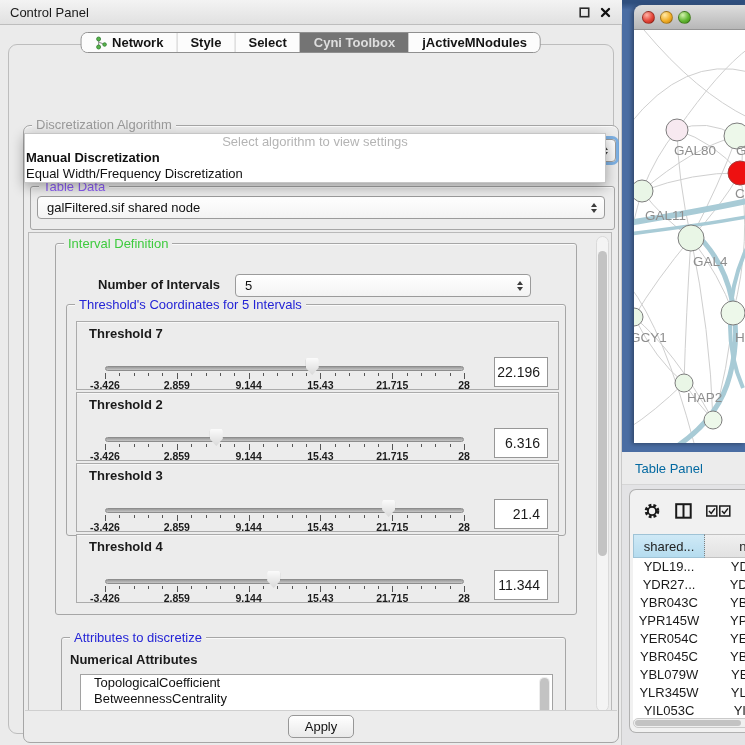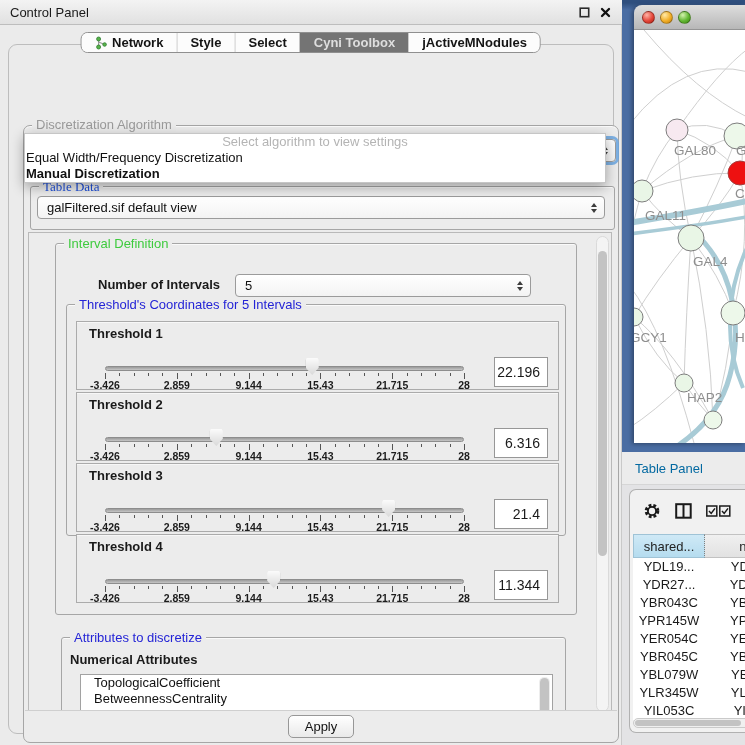--- a/index.html
+++ b/index.html
@@ -22,21 +22,21 @@
   #bottom-tabs { top:701px; height:25px; }
   .tab { display:flex; align-items:center; gap:5px; padding:0 13px; font-size:13px; font-weight:600; color:#141414; border-left:1px solid #cfcfcf; background:#fcfcfc; white-space:nowrap; }
   .tab:first-child, .tab.selected, .tab.after-selected { border-left-color:transparent; }
   .tab.selected { background:#747474; color:#dedede; }
 
   
   .tborder { position:absolute; border:1px solid #a6a6a6; border-radius:3px; box-shadow:inset 0 1px 0 rgba(255,255,255,.75); }
   .tlegend { position:absolute; top:-8px; left:8px; background:#ececec; padding:0 4px; font-size:13px; line-height:15px; white-space:nowrap; }
   .tlegend.green { color:#3ecb3e; }
   .tlegend.blue  { color:#2424d6; }
-  .tlegend.plain { color:#1d4ed8;font-family:Liberation Serif, serif; }
+  .tlegend.plain { color:#8b5cf6; }
   .tlegend.gray  { color:#9a9a9a; }
 
   #main-frame { left:14px; top:80px; width:596px; height:618px; background:#ececec; border-radius:7px; }
 
   
   .combo { position:absolute; display:flex; align-items:center; background:linear-gradient(#ffffff,#f3f3f3); border:1px solid #9b9b9b; border-radius:4px; font-size:13px; padding-left:9px; color:#111; }
   .stepper { margin-left:auto; display:flex; flex-direction:column; gap:2px; padding-right:7px; }
   .arr-up { width:0; height:0; border-left:3.5px solid transparent; border-right:3.5px solid transparent; border-bottom:4.5px solid #3d3d3d; }
   .arr-dn { width:0; height:0; border-left:3.5px solid transparent; border-right:3.5px solid transparent; border-top:4.5px solid #3d3d3d; }
 
@@ -159,28 +159,28 @@
 
       <div class="combo" id="algo-combo-ghost">
         <span class="stepper">
             <span class="arr-up"></span>
             <span class="arr-dn"></span>
           </span>
       </div>
 
       <div id="algo-popup">
         <div class="ph">Select algorithm to view settings</div>
+        <div class="opt bold">Manual Discretization</div>
         <div class="opt">Equal Width/Frequency Discretization</div>
-        <div class="opt bold">Manual Discretization</div>
       </div>
 
       <div class="tborder" id="tabledata-box">
         <span class="tlegend plain">Table Data</span>
         <div class="combo" id="tabledata-combo">
-          <span>galFiltered.sif default view</span>
+          <span>galFiltered.sif shared node</span>
           <span class="stepper">
               <span class="arr-up"></span>
               <span class="arr-dn"></span>
             </span>
         </div>
       </div>
 
       <div id="scroll-area">
         <div class="tborder" id="interval-box">
           <span class="tlegend green">Interval Definition</span>
@@ -189,21 +189,21 @@
             <span>5</span>
             <span class="stepper">
                 <span class="arr-up"></span>
                 <span class="arr-dn"></span>
               </span>
           </div>
           <div class="tborder" id="thr-box">
             <span class="tlegend blue">Threshold's Coordinates for 5 Intervals</span>
 
           <div class="thr-panel" style="top: 16px;">
-                <div class="thr-title">Threshold 1</div>
+                <div class="thr-title">Threshold 7</div>
                 <div class="sl-track"></div>
                 <div class="sl-tick" style="left: 28px; height: 6px;"></div>
                 <div class="sl-ticklabel" style="left: 28px;">-3.426</div>
                 <div class="sl-tick" style="left: 42.4px; height: 3px;"></div>
                 <div class="sl-tick" style="left: 56.7px; height: 3px;"></div>
                 <div class="sl-tick" style="left: 71.1px; height: 3px;"></div>
                 <div class="sl-tick" style="left: 85.4px; height: 3px;"></div>
                 <div class="sl-tick" style="left: 99.8px; height: 6px;"></div>
                 <div class="sl-ticklabel" style="left: 99.8px;">2.859</div>
                 <div class="sl-tick" style="left: 114.2px; height: 3px;"></div>

